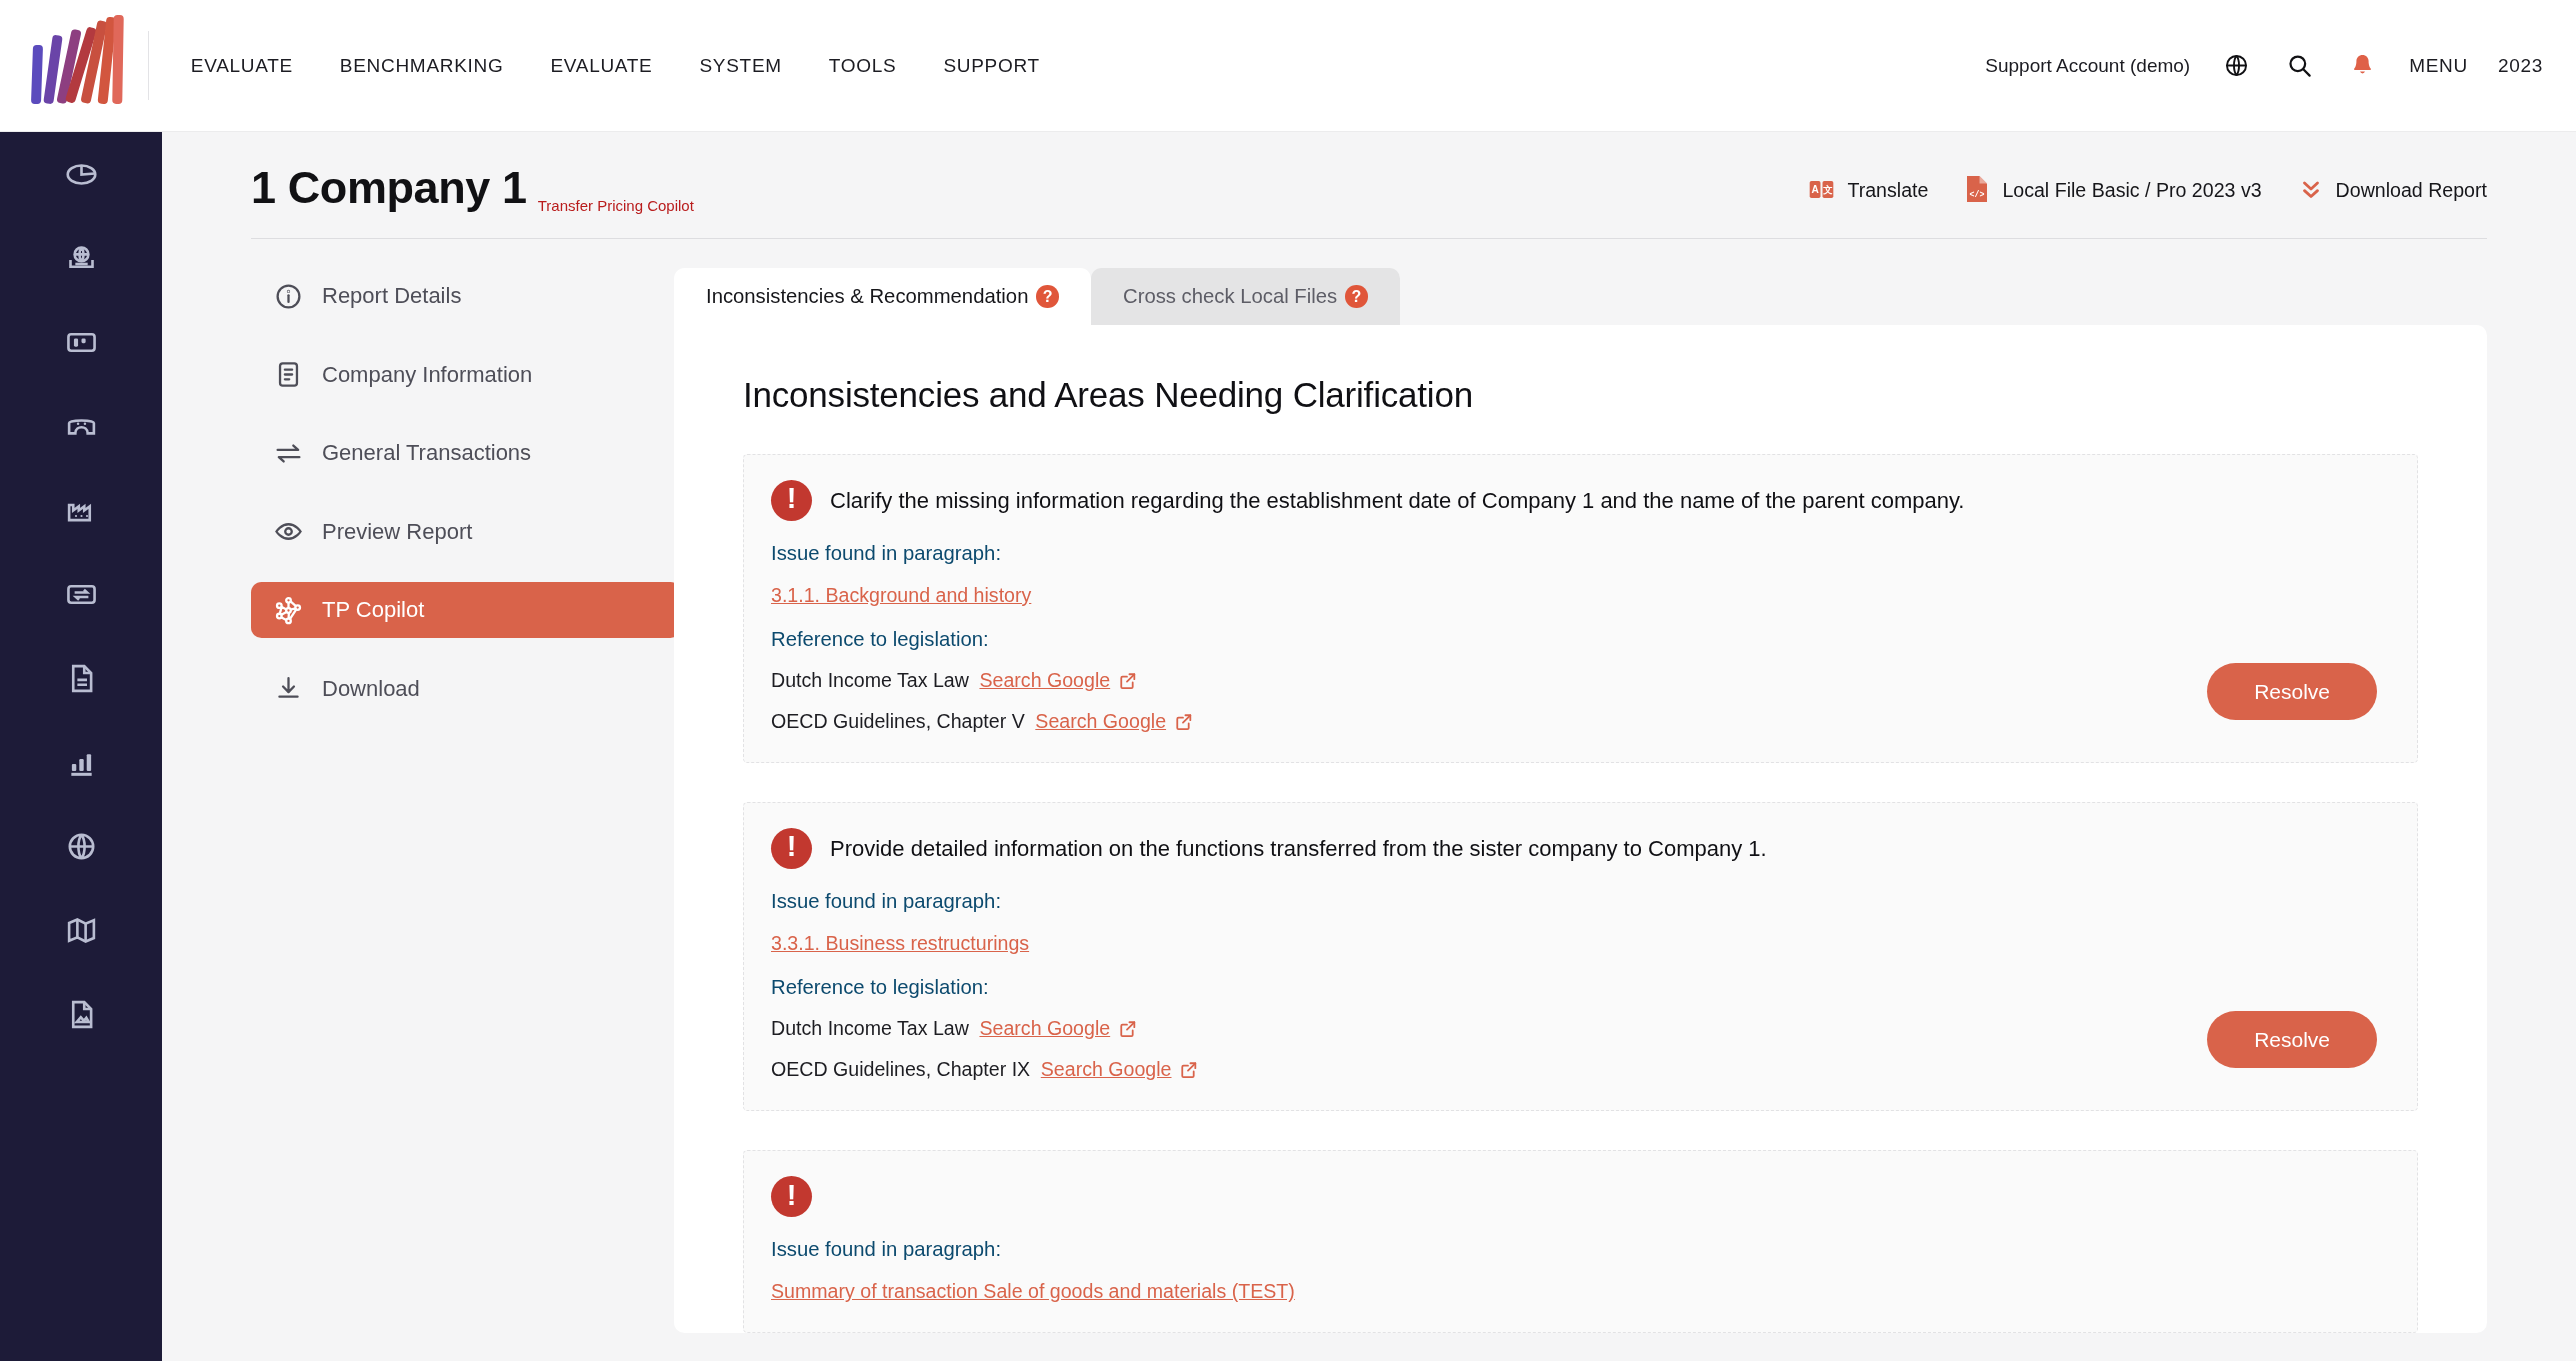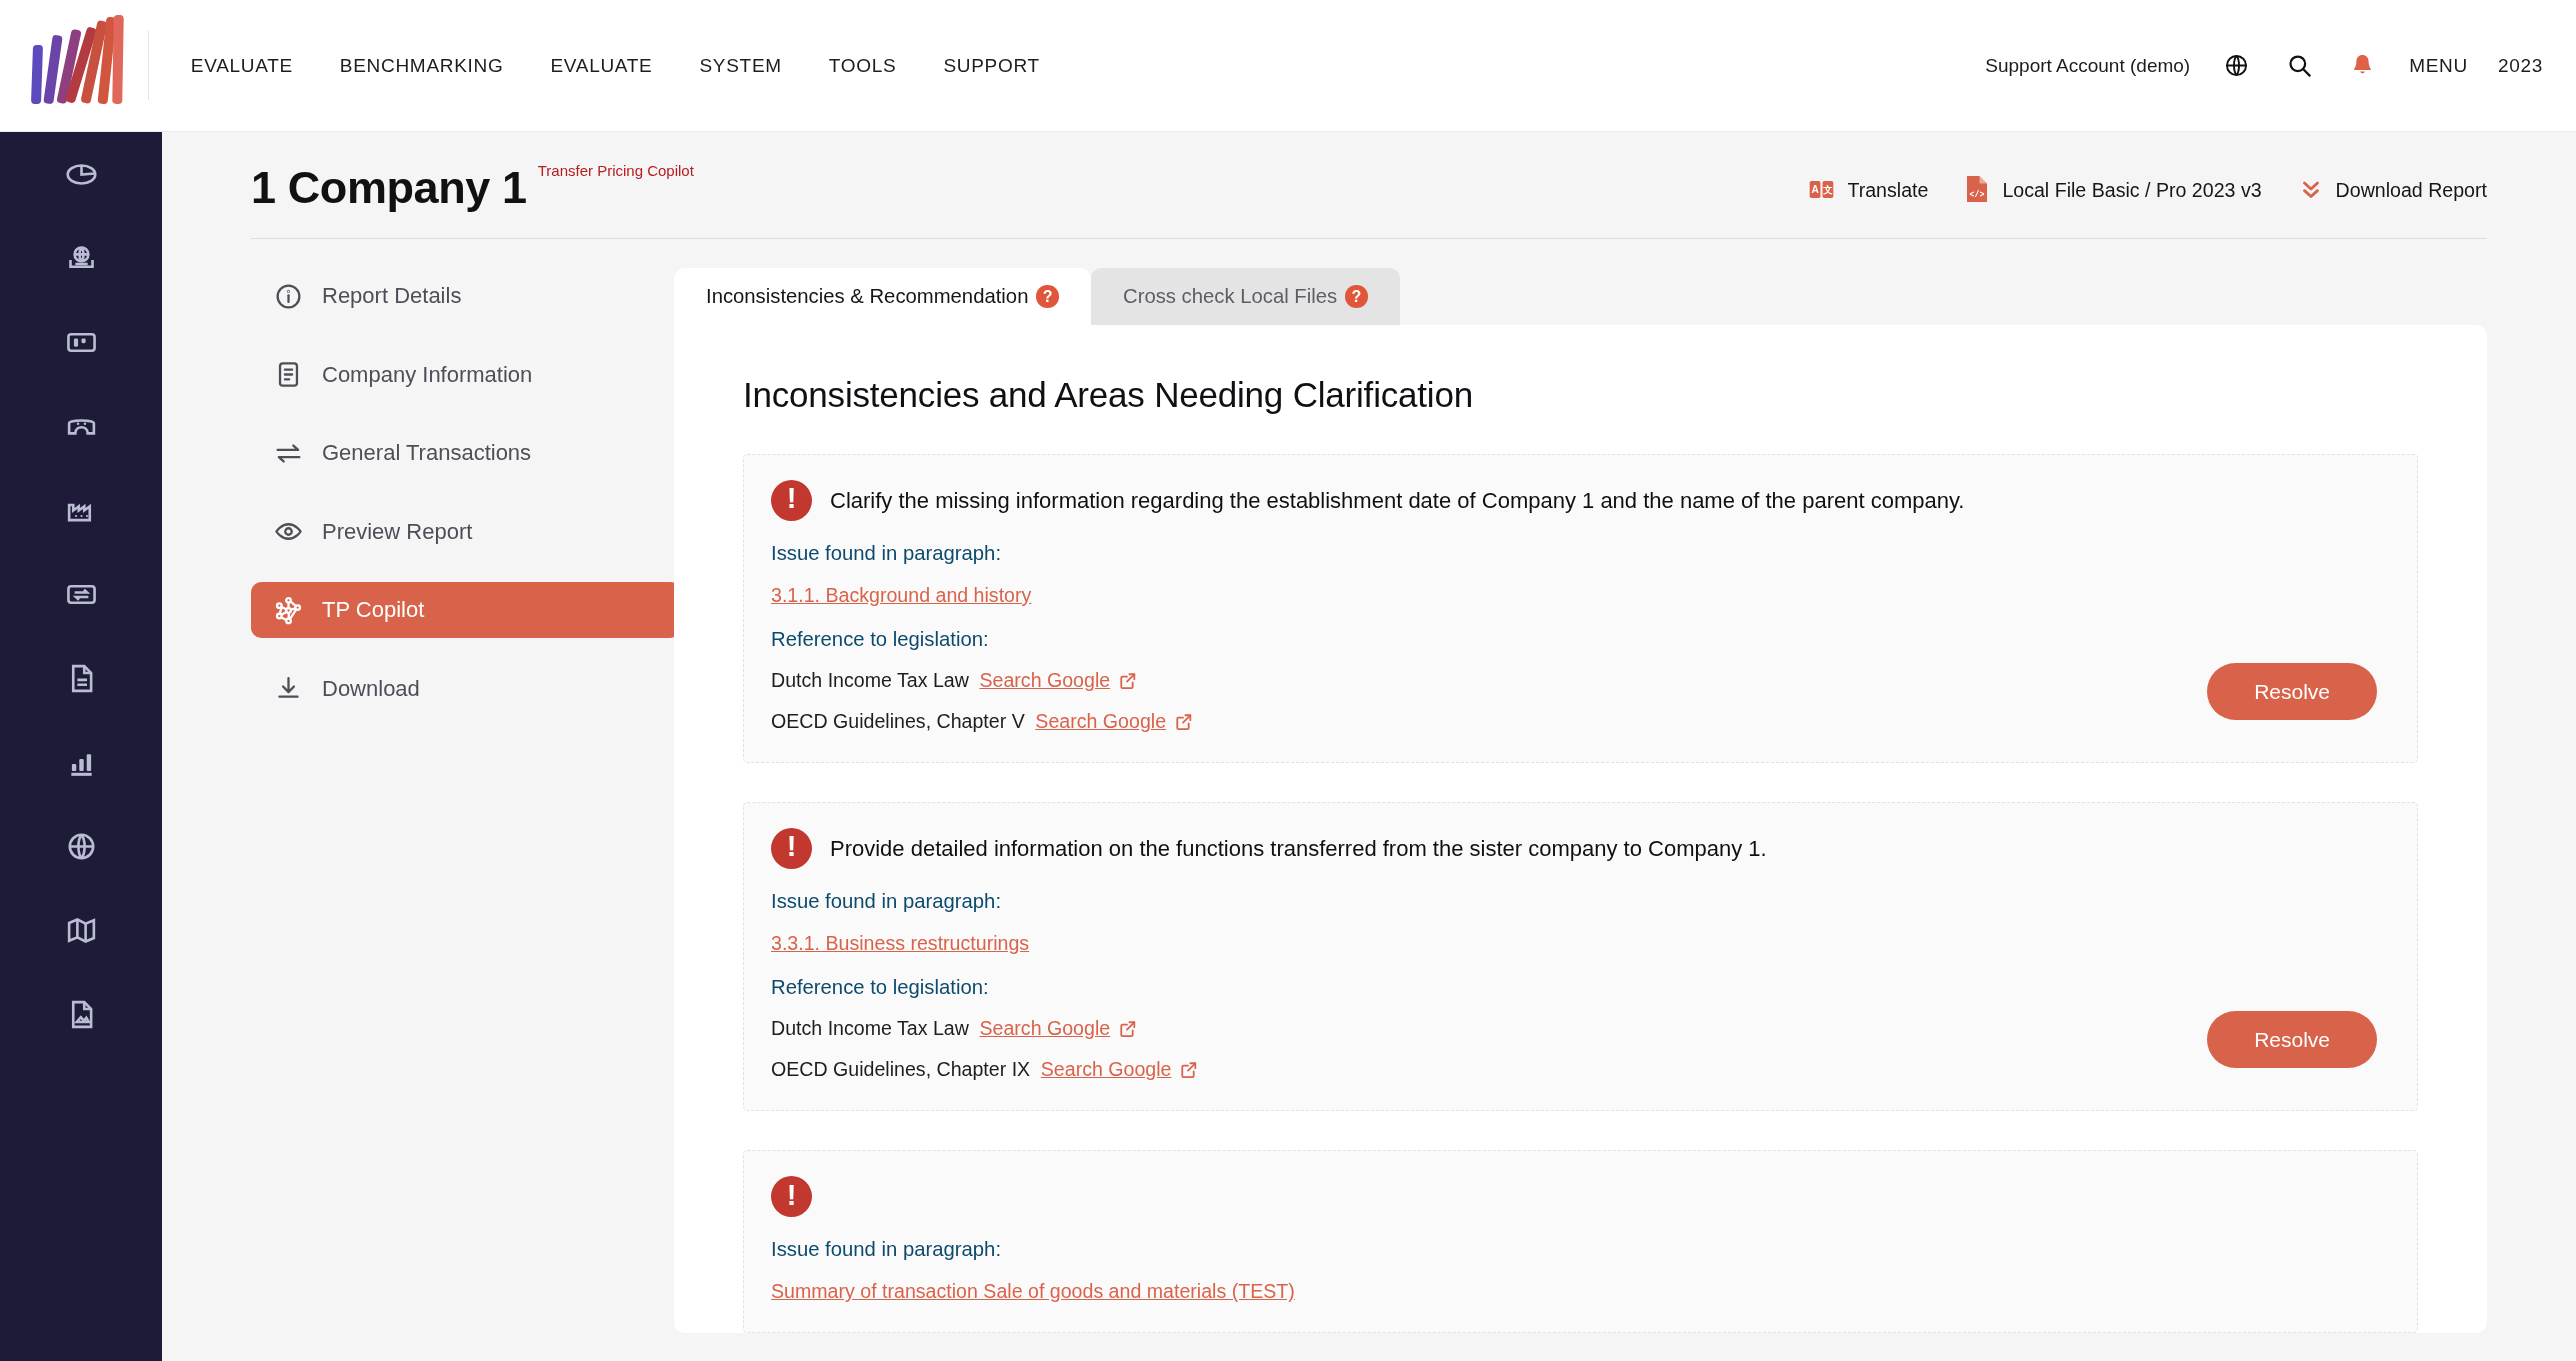--- a/index.html
+++ b/index.html
@@ -54,21 +54,21 @@
 
   
   #page-body {
     position: absolute; left: 162px; top: 132px;
     width: 2414px; height: 1229px;
     background: #f5f5f6;
   }
 
   
   #page-head { padding: 30px 0 0 89px; position: relative; }
-  #title-row { display: flex; align-items: flex-start; }
+  #title-row { display: flex; align-items: flex-end; }
   #page-title { font-size: 45px; font-weight: 700; color: #111114; letter-spacing: -0.4px; }
   #page-subtitle { font-size: 15px; color: #b91c1c; margin-left: 11px; }
   #head-actions {
     position: absolute; right: 89px; top: 42px;
     display: flex; align-items: center; gap: 36px;
   }
   .head-action { display: flex; align-items: center; gap: 12px; cursor: pointer; }
   .head-action .lbl { font-size: 19.6px; color: #16161a; white-space: nowrap; font-weight: 400; }
   #head-rule {
     position: absolute; left: 89px; right: 89px; top: 106px;

